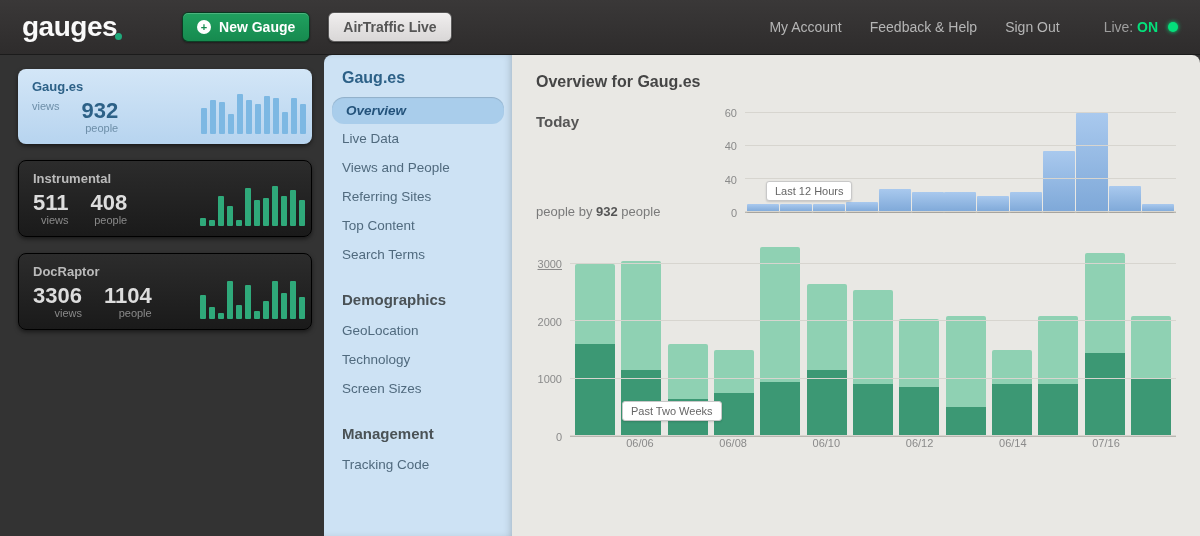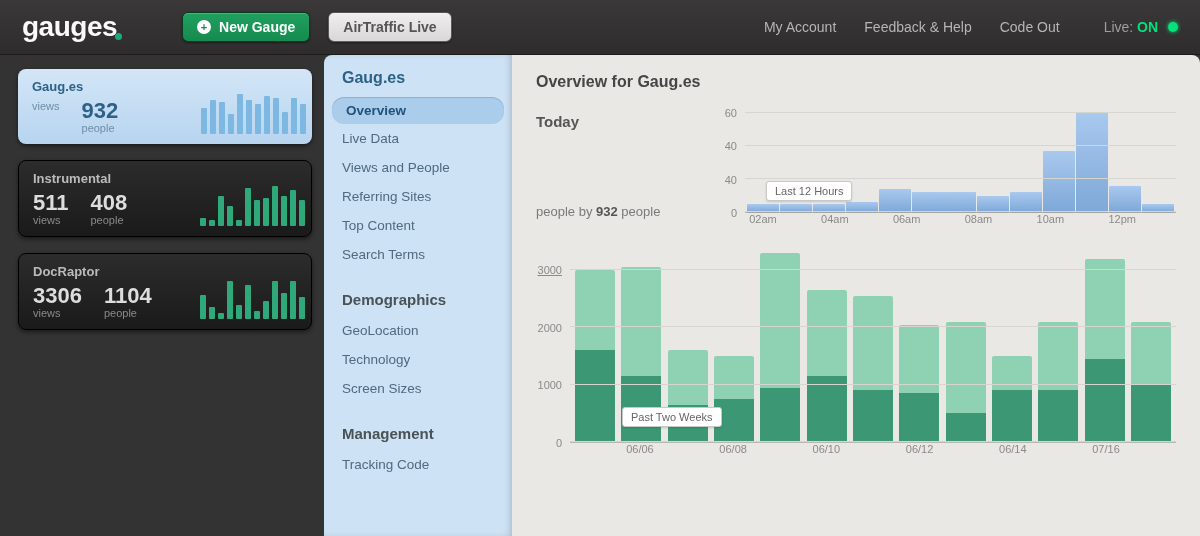--- a/index.html
+++ b/index.html
@@ -26,36 +26,36 @@
   .sub   { width:188px; background:#cde2f4; border-top-left-radius:8px; padding:12px 0 0 0; box-shadow: inset -4px 0 8px -4px rgba(0,0,0,.25); }
   .main  { flex:1; background:#e9e8e4; border-top-right-radius:8px; padding: 18px 24px 0 24px; overflow:hidden; position:relative; }
 
   
   .card { border-radius:8px; padding:10px 6px 10px 14px; margin-bottom:16px; display:flex; align-items:flex-end; gap:14px; cursor:pointer; box-shadow:0 2px 4px rgba(0,0,0,.5); }
   .card.sel { background:linear-gradient(#d3e6f7,#b7d4ef); color:#23527a; }
   .card.dark{ background:linear-gradient(#2c2c2c,#1a1a1a); color:#ddd; border:1px solid #000; }
   .card .title { font-size:13px; font-weight:600; margin-bottom:6px; }
   .card.sel .title { color:#2d6187; }
   .card.dark .title { color:#bbb; }
-  .card .metrics { display:flex; gap:22px; }
+  .card .metrics { display:flex; gap:22px;text-align:right; }
   .metric .num { font-size:22px; font-weight:700; line-height:1; }
   .metric .lbl { font-size:11px; color:#8a8a8a; }
   .card.sel .metric .num { color:#2d6187; }
   .card.sel .metric .lbl { color:#6d8ea8; }
   .spark { margin-left:auto; display:flex; align-items:flex-end; gap:3px; height:42px; }
   .spark div { width:6px; border-radius:1px; }
   .card.sel .spark div { background:#7db8e3; }
   .card.dark .spark div { background:#2fa97a; }
   .card-col { display:flex; flex-direction:column; flex:1; }
 
   
   .sub h3 { font-size:16px; font-weight:700; color:#2d6187; padding:2px 18px 10px; }
   .sub h4 { font-size:15px; font-weight:700; color:#4a5256; padding:22px 18px 8px; }
   .sub a { display:block; font-size:13.5px; color:#506a7e; padding:7px 18px; cursor:pointer; }
-  .sub a.active { background:#a9cdeb; color:#23527a; border-radius:12px; margin:0 8px; padding:6px 14px; font-weight:600; box-shadow: inset 0 1px 1px rgba(0,0,0,.15); }
+  .sub a.active { background:#a9cdeb; color:#23527a; border-radius:12px; margin:0 8px; padding:6px 14px; font-weight:600; box-shadow: inset 0 1px 1px rgba(0,0,0,.15); font-style: italic; }
 
   
   .ov-title { font-size:16px; font-weight:700; color:#454545; margin-bottom:22px; }
   .today-row { display:flex;justify-content:center; }
   .today-left { width:175px; }
   .today-left h4 { font-size:15px; font-weight:700; color:#555; margin-bottom:74px; }
   .today-left p { font-size:13px; color:#7a7a7a; }
   .today-left p b { color:#555; }
   .hourly-wrap { flex:1; position:relative; }
   .chart-badge { position:absolute; background:#fff; border:1px solid #c8c8c8; border-radius:3px; font-size:11px; color:#666; padding:3px 8px; box-shadow:0 1px 2px rgba(0,0,0,.15); }
@@ -85,21 +85,21 @@
   <div class="btn btn-new">
     <span class="plus">+</span>
     <span>New Gauge</span>
   </div>
   <div class="btn btn-air">
     <span>AirTraffic Live</span>
   </div>
   <div class="nav-right">
     <a>My Account</a>
     <a>Feedback &amp; Help</a>
-    <a>Code Out</a>
+    <a>Sign Out</a>
     <span class="live">
       <span>Live:</span> <b>ON</b>
       <span class="live-dot"></span>
     </span>
   </div>
 </div>
 
 <div class="body">
 
   <div class="sites" id="site-list">
@@ -250,34 +250,20 @@
                 <div class="hour-bar" style="height: 100%;"></div>
                 <div class="hour-bar" style="height: 26.6667%;"></div>
                 <div class="hour-bar" style="height: 8.33333%;"></div>
               </div>
           <div class="gridline" style="bottom: 0%;"></div>
               <div class="gridline" style="bottom: 33.3333%;"></div>
               <div class="gridline" style="bottom: 66.6667%;"></div>
               <div class="gridline" style="bottom: 100%;"></div>
             </div>
         </div>
-        <div class="xlabels" id="hourly-xl">
-            <span>02am</span>
-            <span></span>
-            <span>04am</span>
-            <span></span>
-            <span>06am</span>
-            <span></span>
-            <span>08am</span>
-            <span></span>
-            <span>10am</span>
-            <span></span>
-            <span>12pm</span>
-            <span></span>
-          </div>
         <div class="chart-badge" style="top:68px; left:55px;">Last 12 Hours</div>
       </div>
     </div>
 
     <div class="weeks-wrap">
       <div class="axis-row">
         <div class="ylabels" id="weeks-yl" style="height:190px;">
             <div class="ylab" style="bottom: 0%;">0</div>
             <div class="ylab" style="bottom: 30.303%;">1000</div>
             <div class="ylab" style="bottom: 60.6061%;">2000</div>

